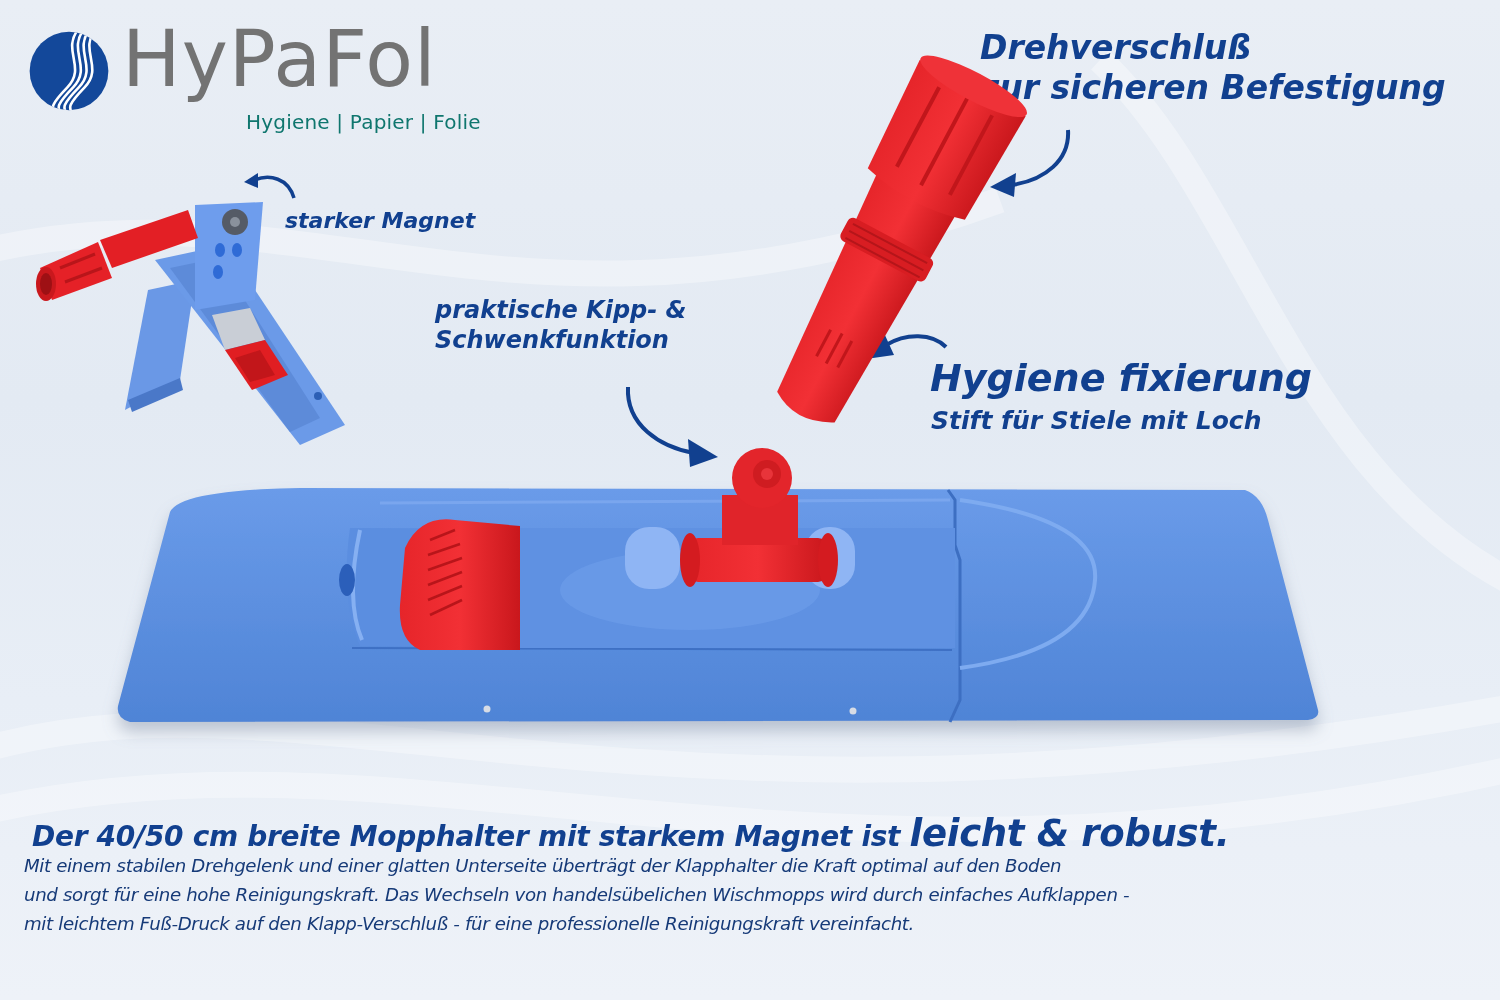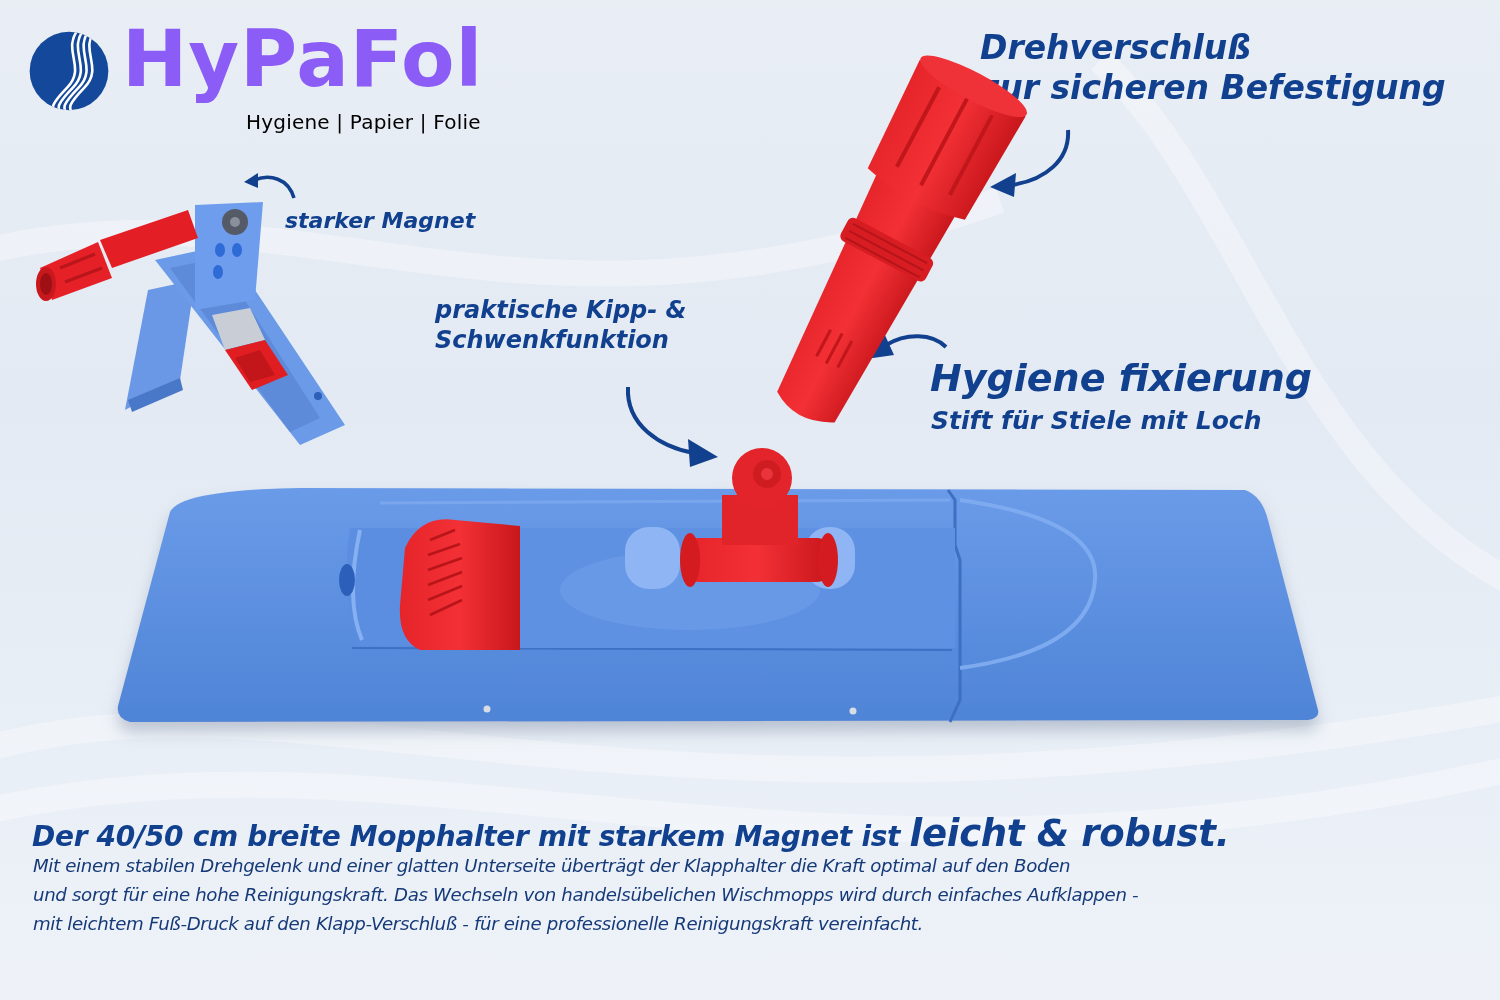--- a/index.html
+++ b/index.html
@@ -10,26 +10,26 @@
       color: #0d3a86;
     }
     .bg-waves { position: absolute; inset: 0; pointer-events: none; }
     .abs { position: absolute; }
 
     
     .logo { left: 28px; top: 26px; width: 480px; height: 110px; }
     .logo-mark { position: absolute; left: 0; top: 4px; width: 82px; height: 82px; }
     .logo-word {
       position: absolute; left: 94px; top: -6px;
-      font-family: "DejaVu Sans", sans-serif; font-weight: bold;
-      font-size: 78px; letter-spacing: 1px; color: #8b5cf6; line-height: 1;
+      font-family: "DejaVu Sans", sans-serif; font-weight: normal;
+      font-size: 78px; letter-spacing: 1px; color: #737373; line-height: 1;
     }
     .logo-tag {
       position: absolute; left: 218px; top: 84px;
-      font-family: "DejaVu Sans", sans-serif; font-size: 20px; color: #000000;
+      font-family: "DejaVu Sans", sans-serif; font-size: 20px; color: #0f766e;
       letter-spacing: 0.2px;
     }
 
     .callout {
       font-family: "DejaVu Sans", sans-serif; font-style: italic; font-weight: bold;
       color: #11408f; line-height: 1.2; white-space: nowrap;
     }
     .c-dreh { left: 980px; top: 28px; font-size: 33px; }
     .c-dreh span { display: block; }
     .c-magnet { left: 285px; top: 208px; font-size: 22px; }
@@ -38,21 +38,21 @@
     .c-stab-title { left: 930px; top: 356px; font-size: 38px; }
     .c-stab-sub { left: 931px; top: 406px; font-size: 25px; }
 
     .headline {
       left: 32px; top: 812px; font-family: "DejaVu Sans", sans-serif;
       font-style: italic; font-weight: bold; color: #11408f; font-size: 28px;
       white-space: nowrap; letter-spacing: -0.3px;
     }
     .headline .big { font-size: 37px; }
     .body-text {
-      left: 33px; top: 851px; font-family: "DejaVu Sans", sans-serif;
+      left: 24px; top: 851px; font-family: "DejaVu Sans", sans-serif;
       font-style: italic; color: #163a78; font-size: 18.2px; line-height: 29px;
       white-space: nowrap; letter-spacing: -0.35px;
     }
     .body-text span { display: block; }
 
     svg { overflow: visible; }
   </style>
 </head>
 <body>
 

